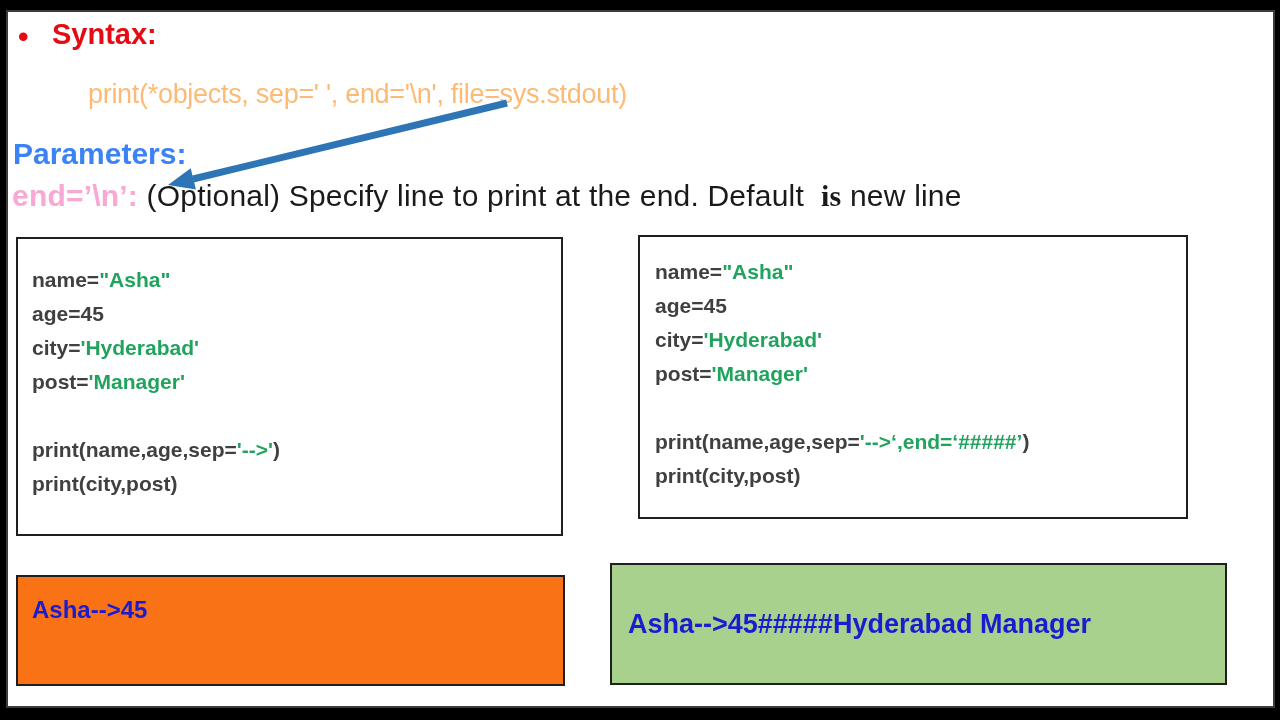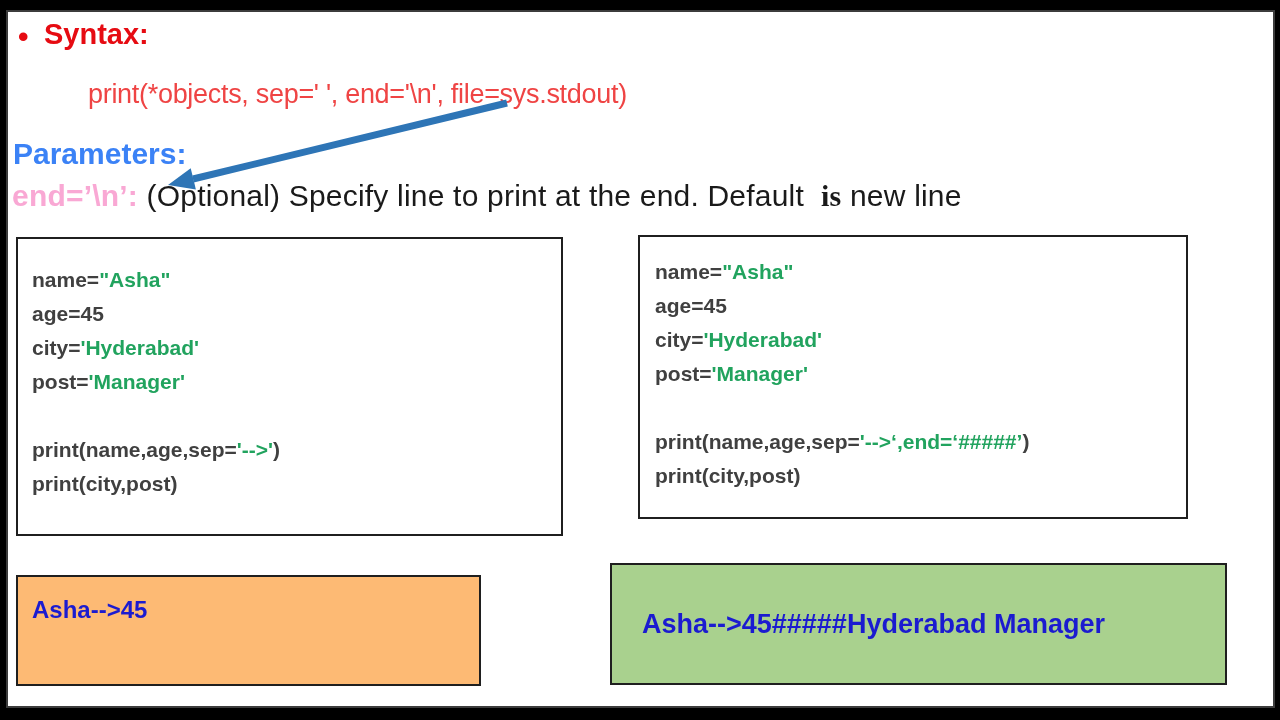--- a/index.html
+++ b/index.html
@@ -17,26 +17,26 @@
     box-sizing:border-box;
     background:#ffffff;
     border:2px solid #3c3c3c;
   }
   .abs{position:absolute;}
   .bullet{
     left:18px;top:20px;
     font-size:30px;font-weight:bold;color:#e60b12;
   }
   .syntax-label{
-    left:44px;top:18px;
+    left:52px;top:18px;
     font-size:29px;font-weight:bold;color:#e60b12;
   }
   .syntax-line{
     left:88px;top:79px;
-    font-size:27px;color:#ef4444;
+    font-size:27px;color:#fdba74;
     letter-spacing:-0.3px;
     white-space:pre;
   }
   .parameters-label{
     left:13px;top:137px;
     font-size:30px;font-weight:bold;color:#3b82f6;
   }
   .end-line{
     left:12px;top:179px;
     font-size:30px;color:#1a1a1a;
@@ -68,30 +68,30 @@
   }
   .seg-k{color:#404040;}
   .seg-g{color:#21a35e;}
   .output-box{
     box-sizing:border-box;
     border:2px solid #1f1f1f;
     font-weight:bold;color:#1b1bd0;
     white-space:pre;
   }
   .output-box-left{
-    left:16px;top:575px;width:465px;height:111px;
-    background:#fdba74;
+    left:16px;top:575px;width:549px;height:111px;
+    background:#f97316;
     font-size:24px;line-height:38px;
     padding:14px 0 0 14px;
   }
   .output-box-right{
     left:610px;top:563px;width:617px;height:122px;
     background:#a9d18e;
     font-size:27px;line-height:38px;
-    padding:40px 0 0 30px;
+    padding:40px 0 0 16px;
   }
 </style>
 </head>
 <body>
 
 <div class="slide"></div>
 
 <span class="abs bullet">•</span>
 <span class="abs syntax-label">Syntax:</span>
 

